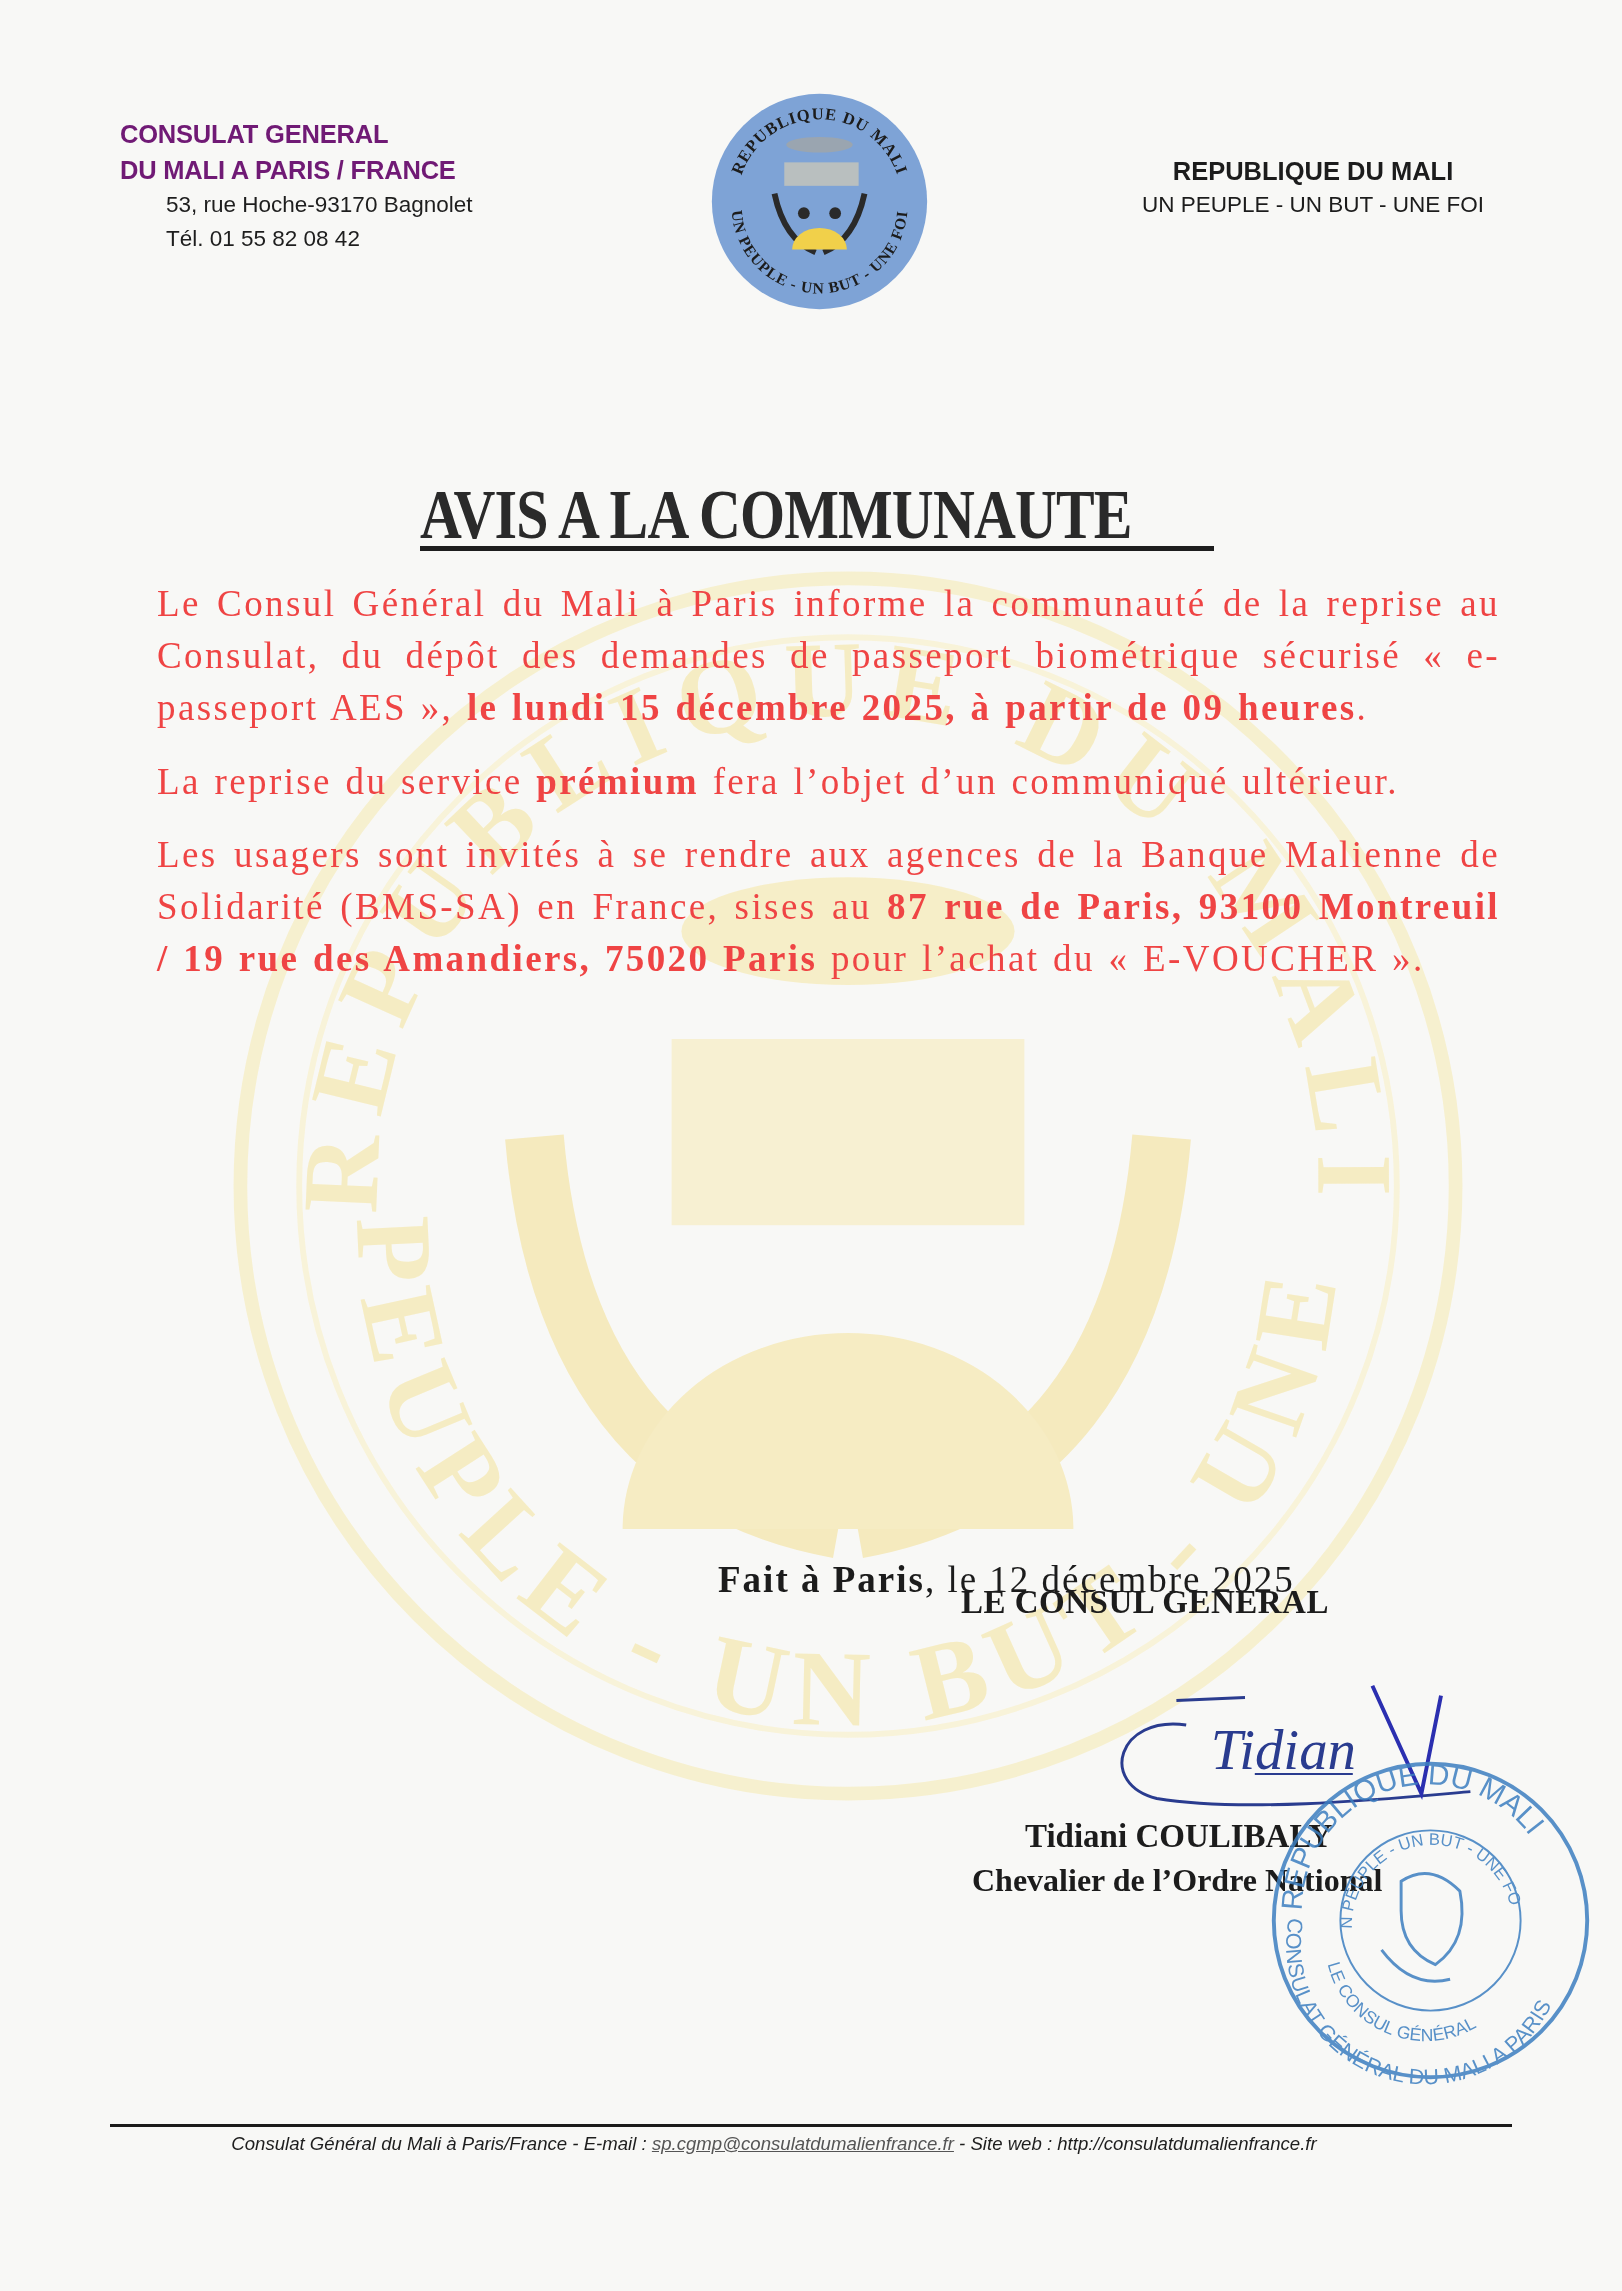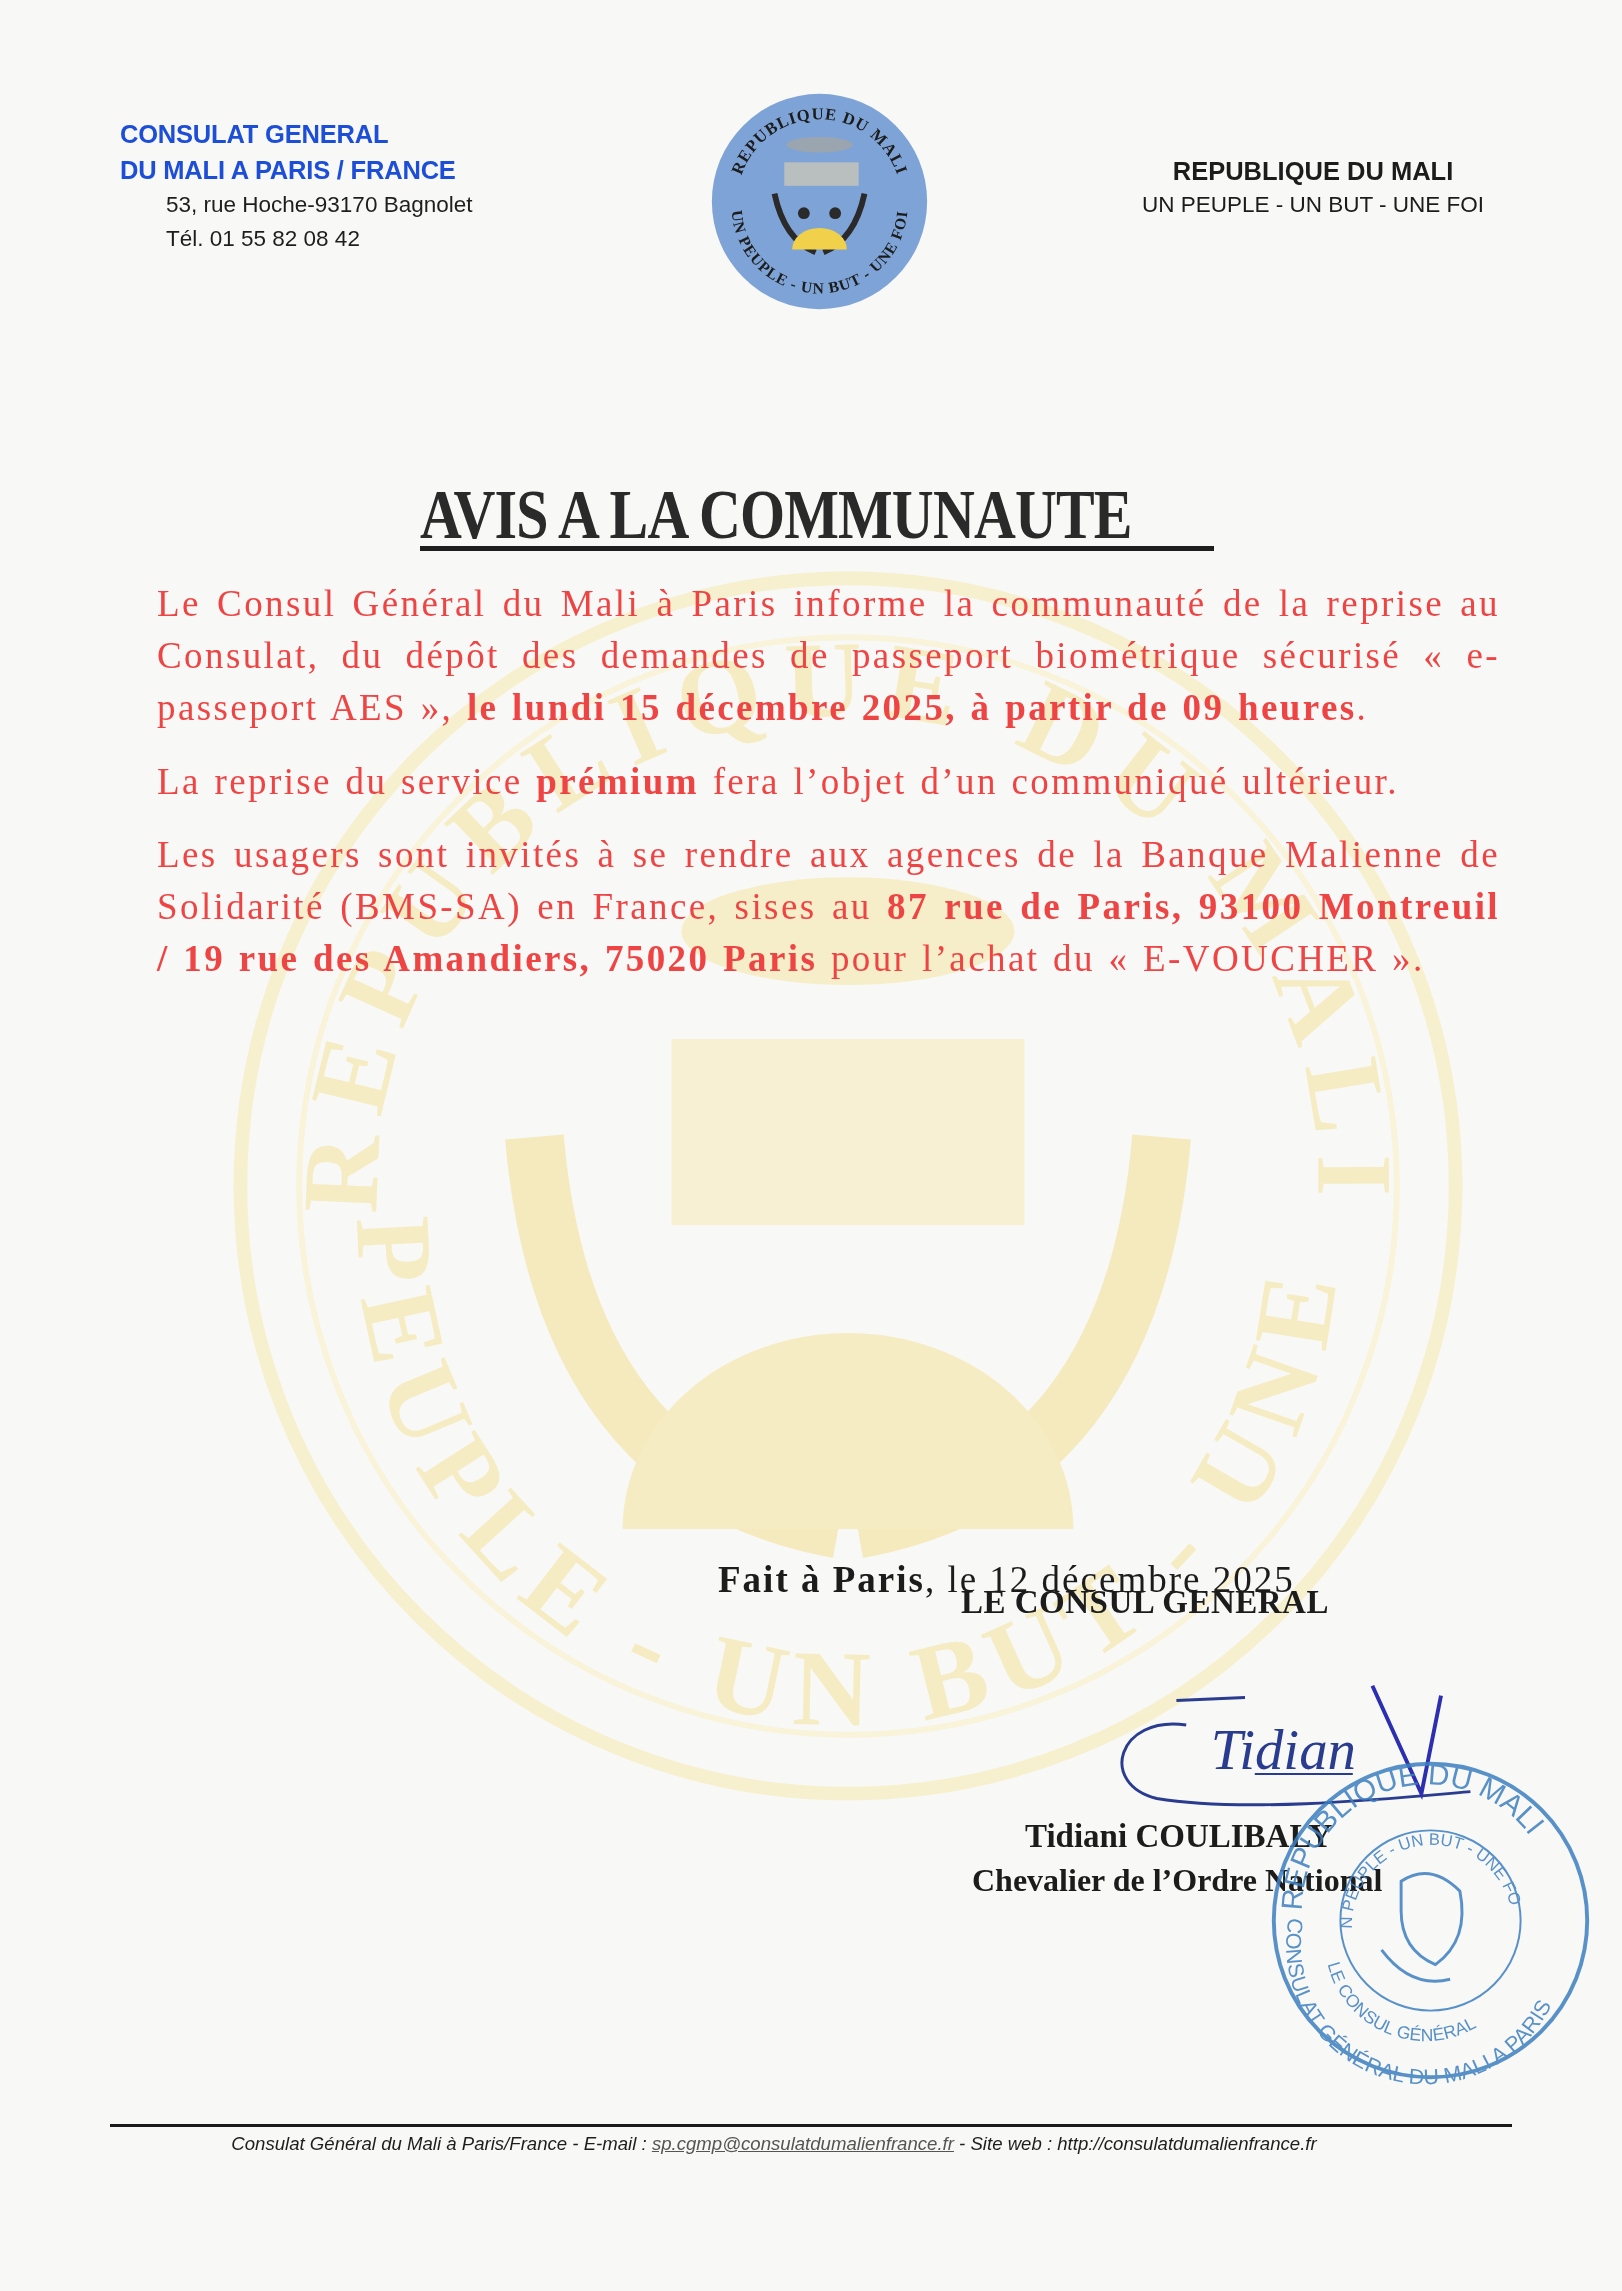--- a/index.html
+++ b/index.html
@@ -12,21 +12,21 @@
   .page { position: absolute; inset: 0; }
 
   
   .watermark {
     position: absolute; left: 211px; top: 549px; width: 1274px; height: 1274px;
     pointer-events: none; opacity: 0.55;
   }
 
   
   .hdr-left { position: absolute; left: 120px; top: 116px; font-family: "Liberation Sans", sans-serif; }
-  .hdr-left .l1, .hdr-left .l2 { font-weight: bold; font-size: 25.5px; line-height: 36px; color: #1d4ed8; letter-spacing: -0.2px; }
+  .hdr-left .l1, .hdr-left .l2 { font-weight: bold; font-size: 25.5px; line-height: 36px; color: #701a75; letter-spacing: -0.2px; }
   .hdr-left .l3, .hdr-left .l4 { font-size: 22.5px; line-height: 34px; color: #1e1e1e; margin-left: 46px; }
 
   .emblem { position: absolute; left: 706px; top: 88px; width: 227px; height: 227px; }
 
   .hdr-right { position: absolute; left: 1078px; top: 155px; width: 470px; text-align: center; font-family: "Liberation Sans", sans-serif; }
   .hdr-right .r1 { font-weight: bold; font-size: 25.5px; line-height: 33px; }
   .hdr-right .r2 { font-size: 22.5px; line-height: 33px; }
 
   
   .title {

